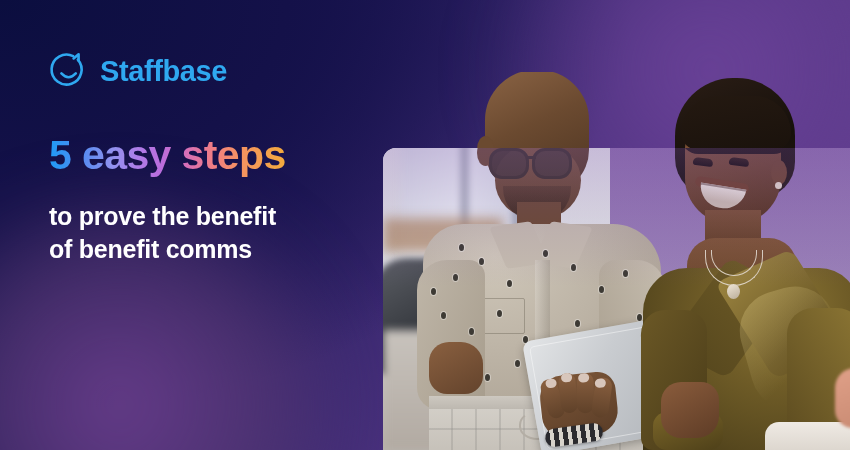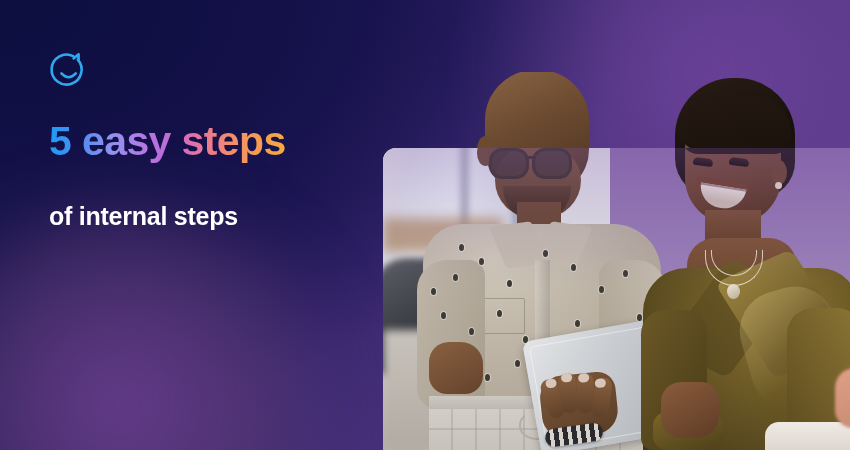--- a/index.html
+++ b/index.html
@@ -39,21 +39,21 @@
     position:absolute; left:49px; top:51px;
     display:flex; align-items:center; gap:11px;
   }
   .logo-mark { width:40px; height:40px; display:block; }
   .logo-word {
     font-size:29px; font-weight:700; letter-spacing:-.4px;
     color:#2fa8f0; line-height:1; white-space:nowrap;
   }
 
   .headline {
-    position:absolute; left:49px; top:120px;
+    position:absolute; left:49px; top:134px;
     font-size:41px; font-weight:700; letter-spacing:-.6px;
     line-height:1.05; white-space:nowrap;
     background:linear-gradient(90deg,
        #1e9bf5 0%, #4f8af0 13%, #8f93ef 26%, #b07ce8 38%,
        #b96ddd 47%, #d76fb8 58%, #ef7d84 69%, #f59263 80%, #f3ab3c 100%);
     -webkit-background-clip:text; background-clip:text;
     -webkit-text-fill-color:transparent; color:transparent;
   }
 
   .subhead {
@@ -509,22 +509,24 @@
   </div>
 
   <div class="left">
 
     <div class="logo-row">
       <svg class="logo-mark" viewBox="0 0 40 40">
         <path d="M29.6 9.6 L29.6 3.2 L24.6 7.4" fill="none" stroke="#2fa8f0" stroke-width="2.6" stroke-linecap="round" stroke-linejoin="round"></path>
         <path d="M28.8 8.6 A15 15 0 1 1 24.2 5.1" fill="none" stroke="#2fa8f0" stroke-width="2.6" stroke-linecap="round"></path>
         <path d="M12.4 22.4 q7.2 7.6 14.4 0" fill="none" stroke="#2fa8f0" stroke-width="2.6" stroke-linecap="round"></path>
       </svg>
+      <span class="logo-word">Staffbase</span>
     </div>
 
     <div class="headline">5 easy steps</div>
 
     <div class="subhead">
-      <div>of internal steps</div>
+      <div>to prove the benefit</div>
+      <div>of benefit comms</div>
     </div>
   </div>
 
 </div>
 
 </body></html>

